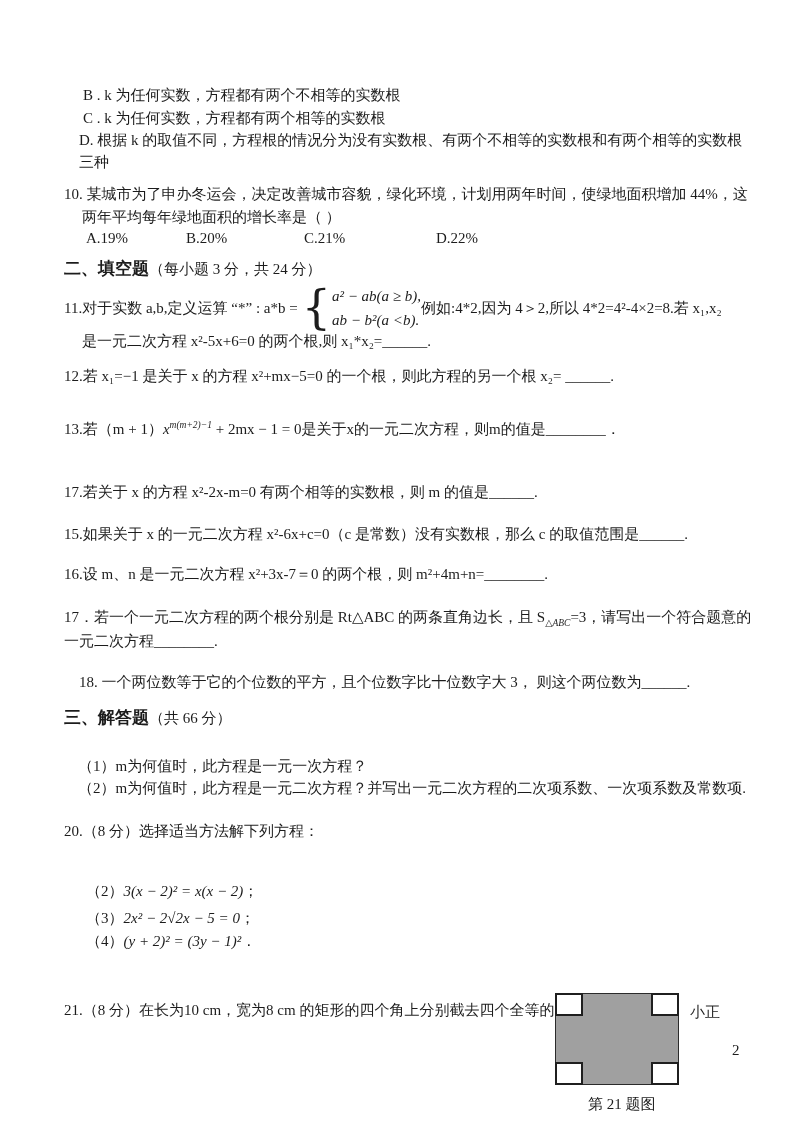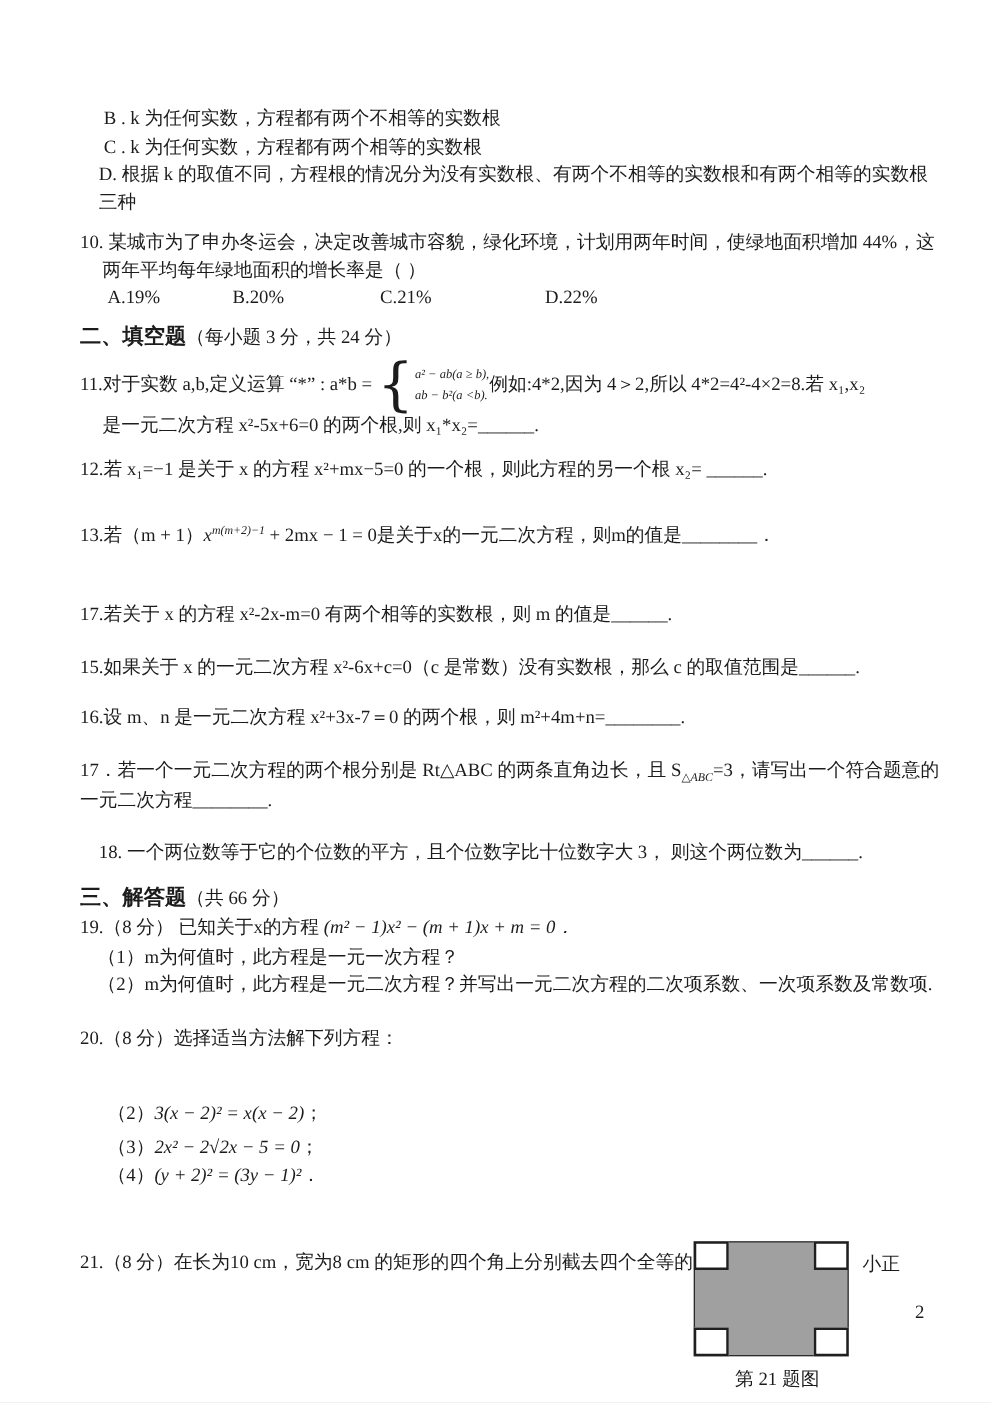--- a/index.html
+++ b/index.html
@@ -18,21 +18,21 @@
   .head-meta { font-weight:normal; font-size:15px; }
   .it { font-style:italic; }
   sup { font-size:9.5px; vertical-align:super; line-height:0; font-style:italic; }
   sub { font-size:9.5px; vertical-align:sub; line-height:0; font-style:italic; }
   .pw { display:flex; align-items:center; }
   .pw .brace {
     font-size:46px; font-weight:400; line-height:0.9;
     font-family:"DejaVu Serif",serif; margin:0 1px 0 4px;
   }
   .pw .cases { display:inline-flex; flex-direction:column; gap:3px;
-    font-size:10px; font-style:italic; }
+    font-size:15px; font-style:italic; }
   .opt-row span { position:absolute; top:0; }
   .figure { position:absolute; box-sizing:border-box; border:1px solid #2b2b2b; }
   .corner { position:absolute; box-sizing:border-box; width:28px; height:23px;
     background:#ffffff; border:2px solid #1f1f1f; }
   .corner.tl { left:-1px; top:-1px; }
   .corner.tr { right:-1px; top:-1px; }
   .corner.bl { left:-1px; bottom:-1px; }
   .corner.br { right:-1px; bottom:-1px; }
 </style>
 </head>
@@ -83,23 +83,20 @@
     <span>17．若一个一元二次方程的两个根分别是 Rt△ABC 的两条直角边长，且 S</span><sub>△ABC</sub><span>=3，请写出一个符合题意的</span>
   </div>
   <div class="ln" style="left:64px; top:631px;">一元二次方程________.</div>
 
   <div class="ln" style="left:79px; top:672px;">18. 一个两位数等于它的个位数的平方，且个位数字比十位数字大 3，  则这个两位数为______.</div>
 
   <div class="ln" style="left:64px; top:707px;">
     <span class="bold-head">三、解答题</span><span class="head-meta">（共 66 分）</span>
   </div>
 
-  <div class="ln" style="left:64px; top:732px;">
-    <span>19.（8 分） 已知关于x的方程 </span><span class="it">(m² − 1)x² − (m + 1)x + m = 0．</span>
-  </div>
   <div class="ln" style="left:78px; top:756px;">（1）m为何值时，此方程是一元一次方程？</div>
   <div class="ln" style="left:78px; top:778px;">（2）m为何值时，此方程是一元二次方程？并写出一元二次方程的二次项系数、一次项系数及常数项.</div>
 
   <div class="ln" style="left:64px; top:821px;">20.（8 分）选择适当方法解下列方程：</div>
   <div class="ln" style="left:86px; top:881px;">
     <span>（2）</span><span class="it">3(x − 2)² = x(x − 2)</span><span>；</span>
   </div>
   <div class="ln" style="left:86px; top:908px;">
     <span>（3）</span><span class="it">2x² − 2√2x − 5 = 0</span><span>；</span>
   </div>

